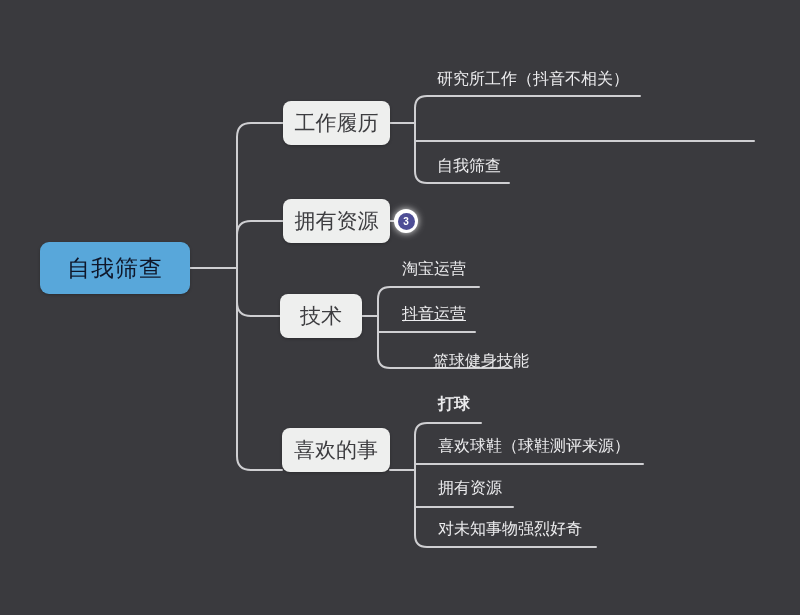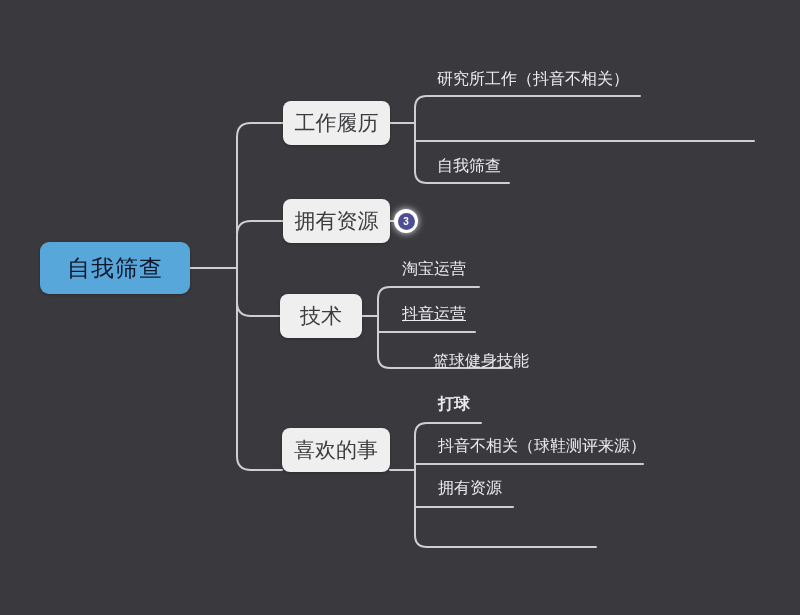--- a/index.html
+++ b/index.html
@@ -137,16 +137,17 @@
   </div>
 
   <div class="child-topic" style="left:437px; top:68px;">研究所工作（抖音不相关）</div>
   <div class="child-topic" style="left:437px; top:155px;">自我筛查</div>
 
   <div class="child-topic" style="left:402px; top:258px;">淘宝运营</div>
   <div class="child-topic" style="left:402px; top:303px;text-decoration:underline;">抖音运营</div>
   <div class="child-topic" style="left:402px; top:350px;margin-left:31px;">篮球健身技能</div>
 
   <div class="child-topic" style="left:438px; top:393px;font-weight:bold;">打球</div>
-  <div class="child-topic" style="left:438px; top:435px;">抖音不相关（球鞋测评来源）</div>
+  <div class="child-topic" style="left:438px; top:435px;">喜欢球鞋（球鞋测评来源）</div>
   <div class="child-topic" style="left:438px; top:477px;">拥有资源</div>
+  <div class="child-topic" style="left:438px; top:518px;">对未知事物强烈好奇</div>
 
 </div>
 
 </body></html>

